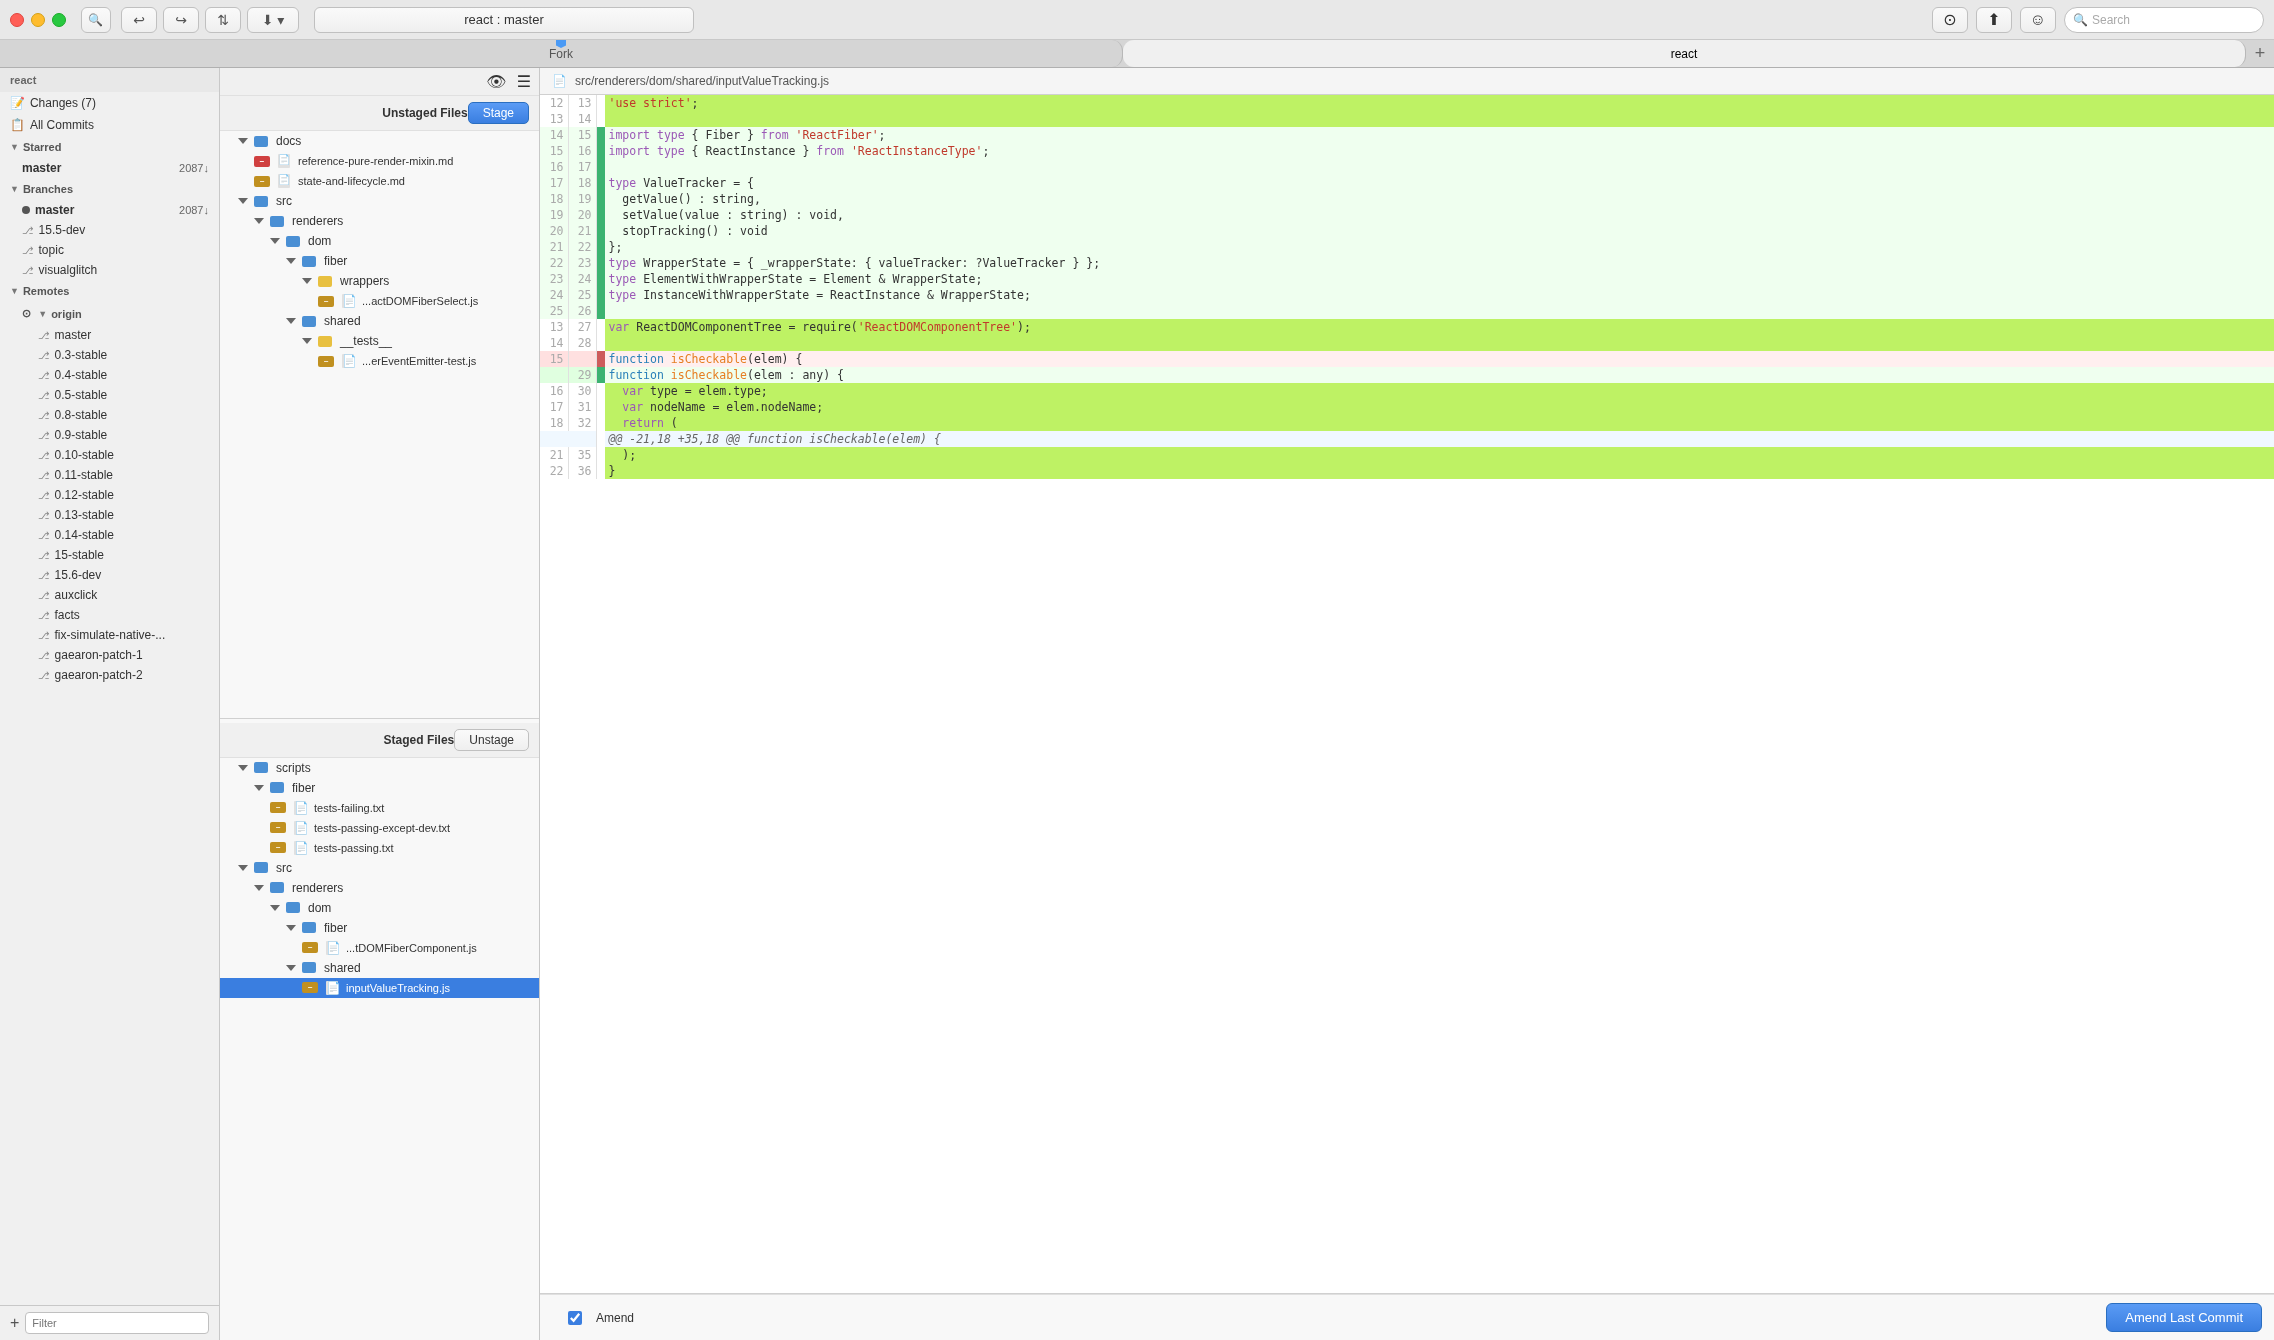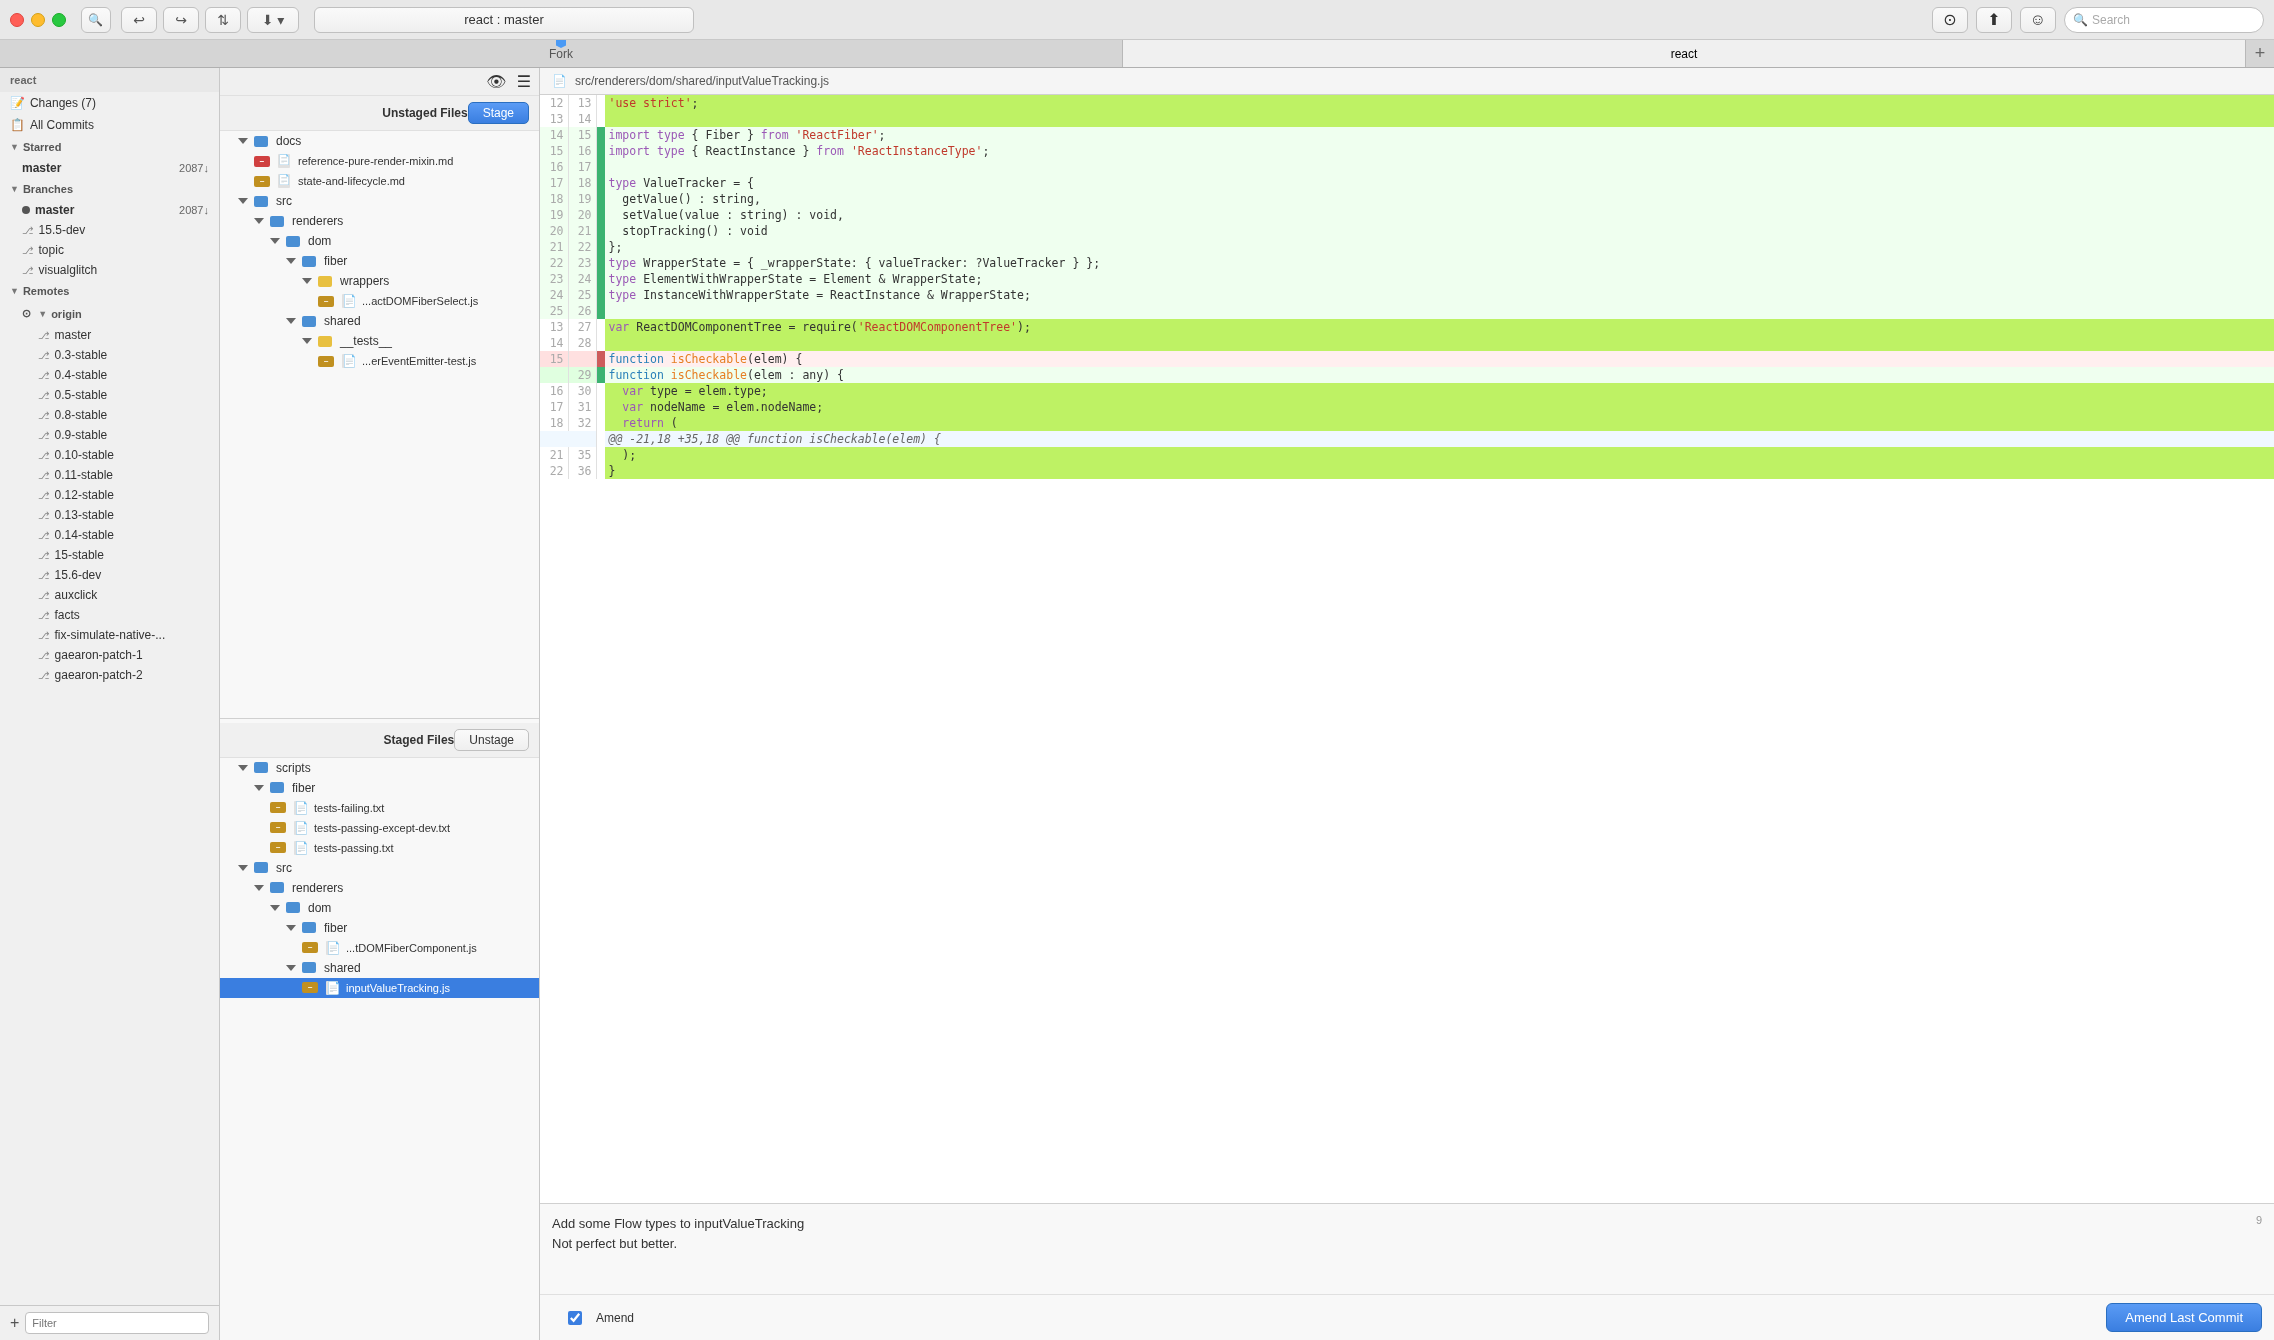--- a/index.html
+++ b/index.html
@@ -53,20 +53,21 @@
     .tab {
       flex: 1;
       display: flex;
       align-items: center;
       justify-content: center;
       font-size: 12px;
       color: #555;
       border-right: 1px solid #b8b8b8;
       cursor: pointer;
       position: relative;
+      border-radius: 11px;
     }
     .tab.active {
       background: #f0f0f0;
       color: #000;
       font-weight: 500;
     }
     .tab-bookmark { position: absolute; top: 0; left: 50%; transform: translateX(-50%); width: 10px; height: 8px; background: #4a9af5; clip-path: polygon(0 0, 100% 0, 100% 70%, 50% 100%, 0 70%); }
     .tab-plus { width: 28px; display: flex; align-items: center; justify-content: center; font-size: 18px; color: #666; cursor: pointer; }
 
     
@@ -726,25 +727,20 @@
             <td class="line-num">22</td>
             <td class="line-num">36</td>
             <td class="gutter-mark"></td>
             <td class="line-code line-normal">}</td>
           </tr>
         </tbody>
       </table>
     </div>
 
     <div class="commit-area">
-      <div class="commit-message-area">
-        <div class="commit-text">Add some Flow types to inputValueTracking</div>
-        <div class="commit-text">Not perfect but better.</div>
-        <span class="commit-count">9</span>
-      </div>
       <div class="commit-footer">
         <label class="amend-label">
           <input type="checkbox" class="amend-checkbox" checked="" style="">
           <span>Amend</span>
         </label>
         <button class="amend-btn">Amend Last Commit</button>
       </div>
     </div>
   </div>
 

